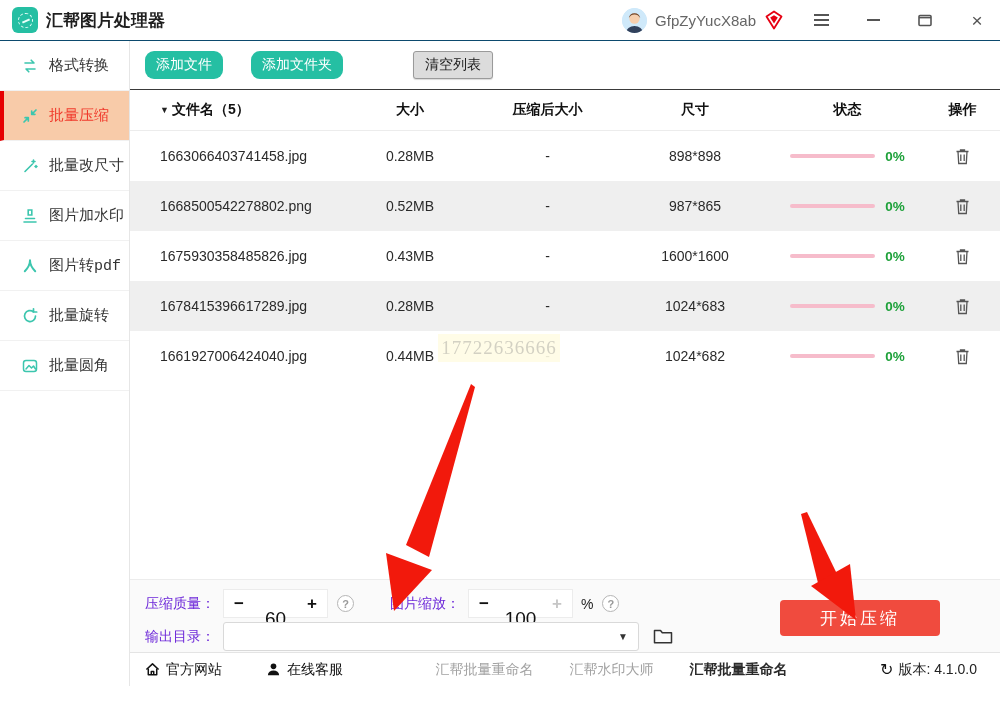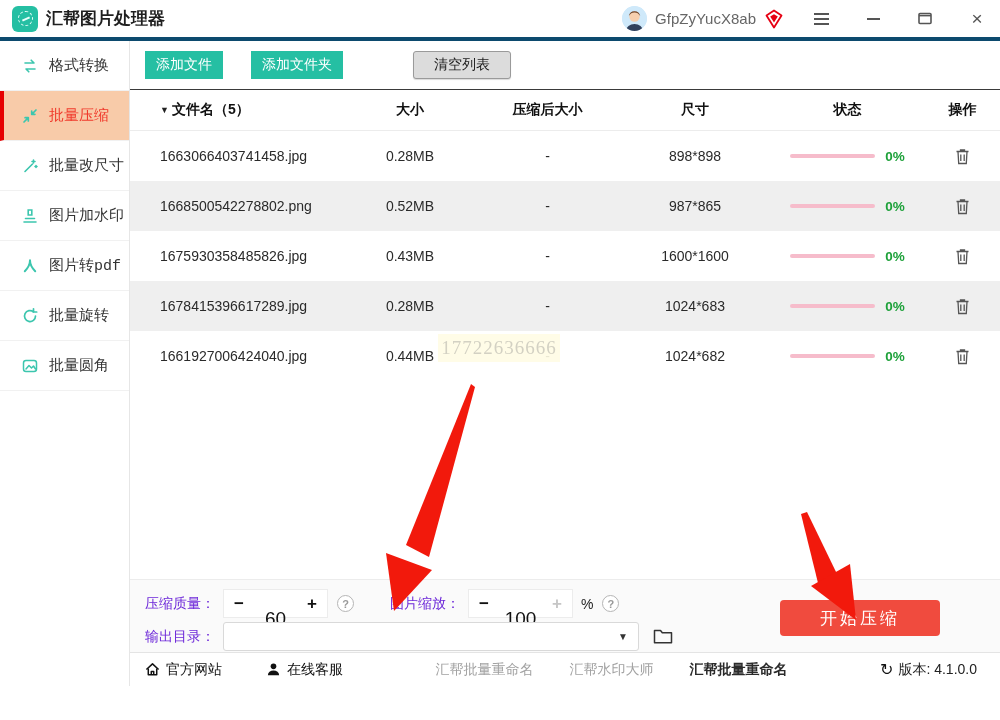--- a/index.html
+++ b/index.html
@@ -2,21 +2,21 @@
 <html><head>
 <meta charset="utf-8">
 <style>
   * { margin:0; padding:0; box-sizing:border-box; }
   html,body { width:1000px; height:720px; }
   body {
     font-family:"Liberation Sans","DejaVu Sans",sans-serif;
     background:#fff; color:#222; position:relative; overflow:hidden;
   }
   
-  .titlebar { height:41px; display:flex; align-items:center; padding:0 14px 0 12px; border-bottom:4px solid #0c4a6e; background:#fff; }
+  .titlebar { height:41px; display:flex; align-items:center; padding:0 14px 0 12px; border-bottom:1px solid #0c4a6e; background:#fff; }
   .applogo { width:26px; height:26px; border-radius:6px; background:#25bfa3; display:flex; align-items:center; justify-content:center; margin-right:8px; }
   .applogo .ring { width:15px; height:15px; border:1.5px dashed #eafffa; border-radius:50%; position:relative; }
   .applogo .ring::after { content:""; position:absolute; left:3px; top:6px; width:8px; height:2px; background:#eafffa; transform:rotate(-25deg); }
   .apptitle { font-size:17px; font-weight:700; color:#1f1f1f; }
   .tb-spacer { flex:1; }
   .avatar { width:25px; height:25px; border-radius:50%; overflow:hidden; background:#cfe9fa; margin-right:8px; }
   .username { font-size:15px; color:#666; margin-right:8px; }
   .winbtns { display:flex; align-items:center; gap:34px; margin-left:28px; }
   .winbtn { cursor:pointer; display:flex; align-items:center; justify-content:center; width:18px; height:18px; }
   .hamburger { display:flex; flex-direction:column; gap:3px; }
@@ -25,22 +25,22 @@
   .closex { font-size:19px; color:#555; line-height:1; }
   
   .bodyrow { display:flex; height:645px; }
   .sidebar { width:130px; border-right:1px solid #e6e6e6; background:#fff; }
   .side-item { height:50px; display:flex; align-items:center; gap:10px; padding-left:20px; font-size:15px; color:#333; border-bottom:1px solid #f1f1f1; cursor:pointer;font-family:Liberation Mono, monospace; }
   .side-item.active { background:#f8cba9; border-left:4px solid #e60000; padding-left:16px; color:#f0392b; }
   .side-icon { width:19px; height:19px; flex:0 0 19px; display:flex; align-items:center; justify-content:center; }
   .main { flex:1; display:flex; flex-direction:column; background:#fff; }
   
   .toolbar { height:49px; display:flex; align-items:center; padding-left:15px; border-bottom:1px solid #3a3a3a; }
-  .btn-teal { background:#25bfa3; color:#fff; border:none; border-radius:0; font-size:14px; padding:5px 11px; margin-right:28px; cursor:pointer; font-family:inherit; }
-  .btn-gray { background:#dcdcdc; color:#1a1a1a; border:1px solid #9a9a9a; border-radius:3px; font-size:14px; padding:4px 20px; margin-left:42px; cursor:pointer; font-family:inherit; box-shadow:0 1px 1px rgba(0,0,0,.15); }
+  .btn-teal { background:#25bfa3; color:#fff; border:none; border-radius:9px; font-size:14px; padding:5px 11px; margin-right:28px; cursor:pointer; font-family:inherit; }
+  .btn-gray { background:#dcdcdc; color:#1a1a1a; border:1px solid #9a9a9a; border-radius:3px; font-size:14px; padding:4px 11px; margin-left:42px; cursor:pointer; font-family:inherit; box-shadow:0 1px 1px rgba(0,0,0,.15); }
   
   .thead, .trow { display:grid; grid-template-columns:215px 130px 145px 150px 155px 75px; align-items:center; }
   .thead { height:41px; font-weight:700; font-size:14px; color:#111; border-bottom:1px solid #ececec; }
   .cell { text-align:center; }
   .cell.name { text-align:left; padding-left:30px; font-size:14px; }
   .thead .cell.name { display:flex; align-items:center; gap:3px; }
   .sortarrow { font-size:9px; color:#222; }
   .trow { height:50px; font-size:14px; color:#2a2a2a; }
   .trow.alt { background:#efefef; }
   .statuscell { display:flex; align-items:center; justify-content:center; gap:10px; }

